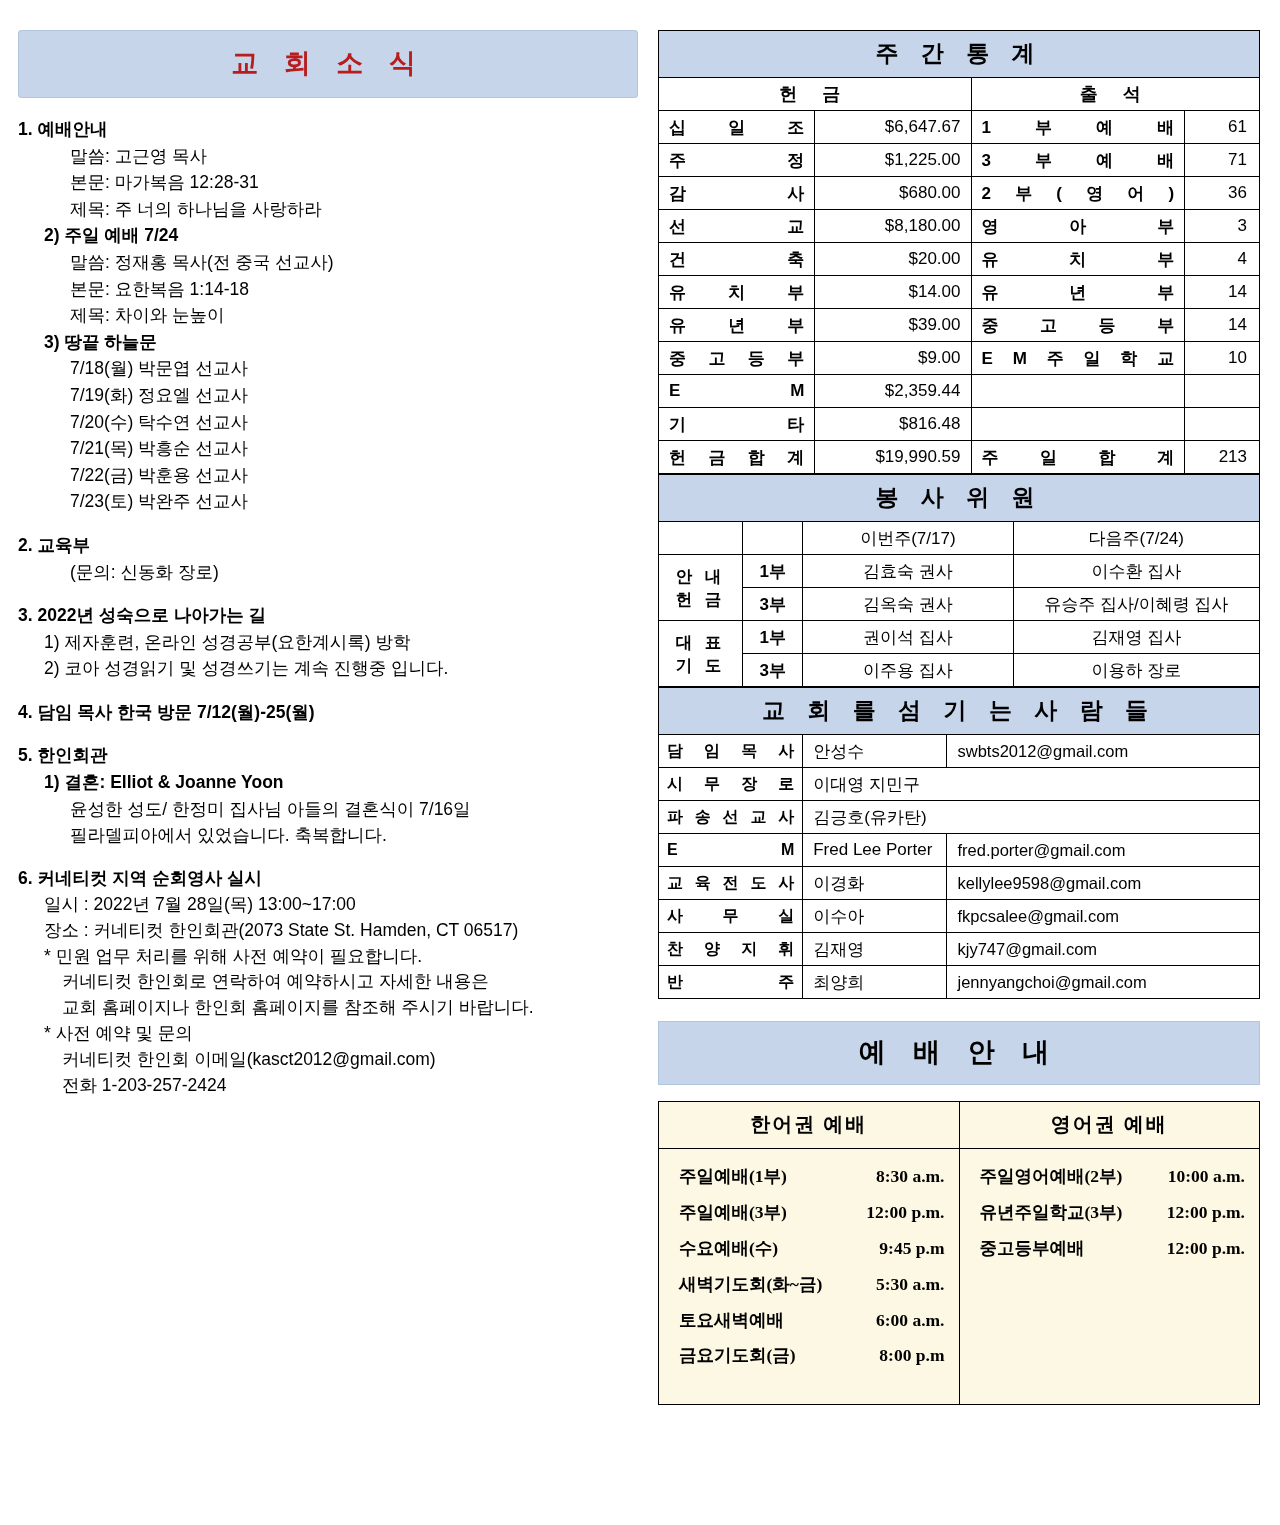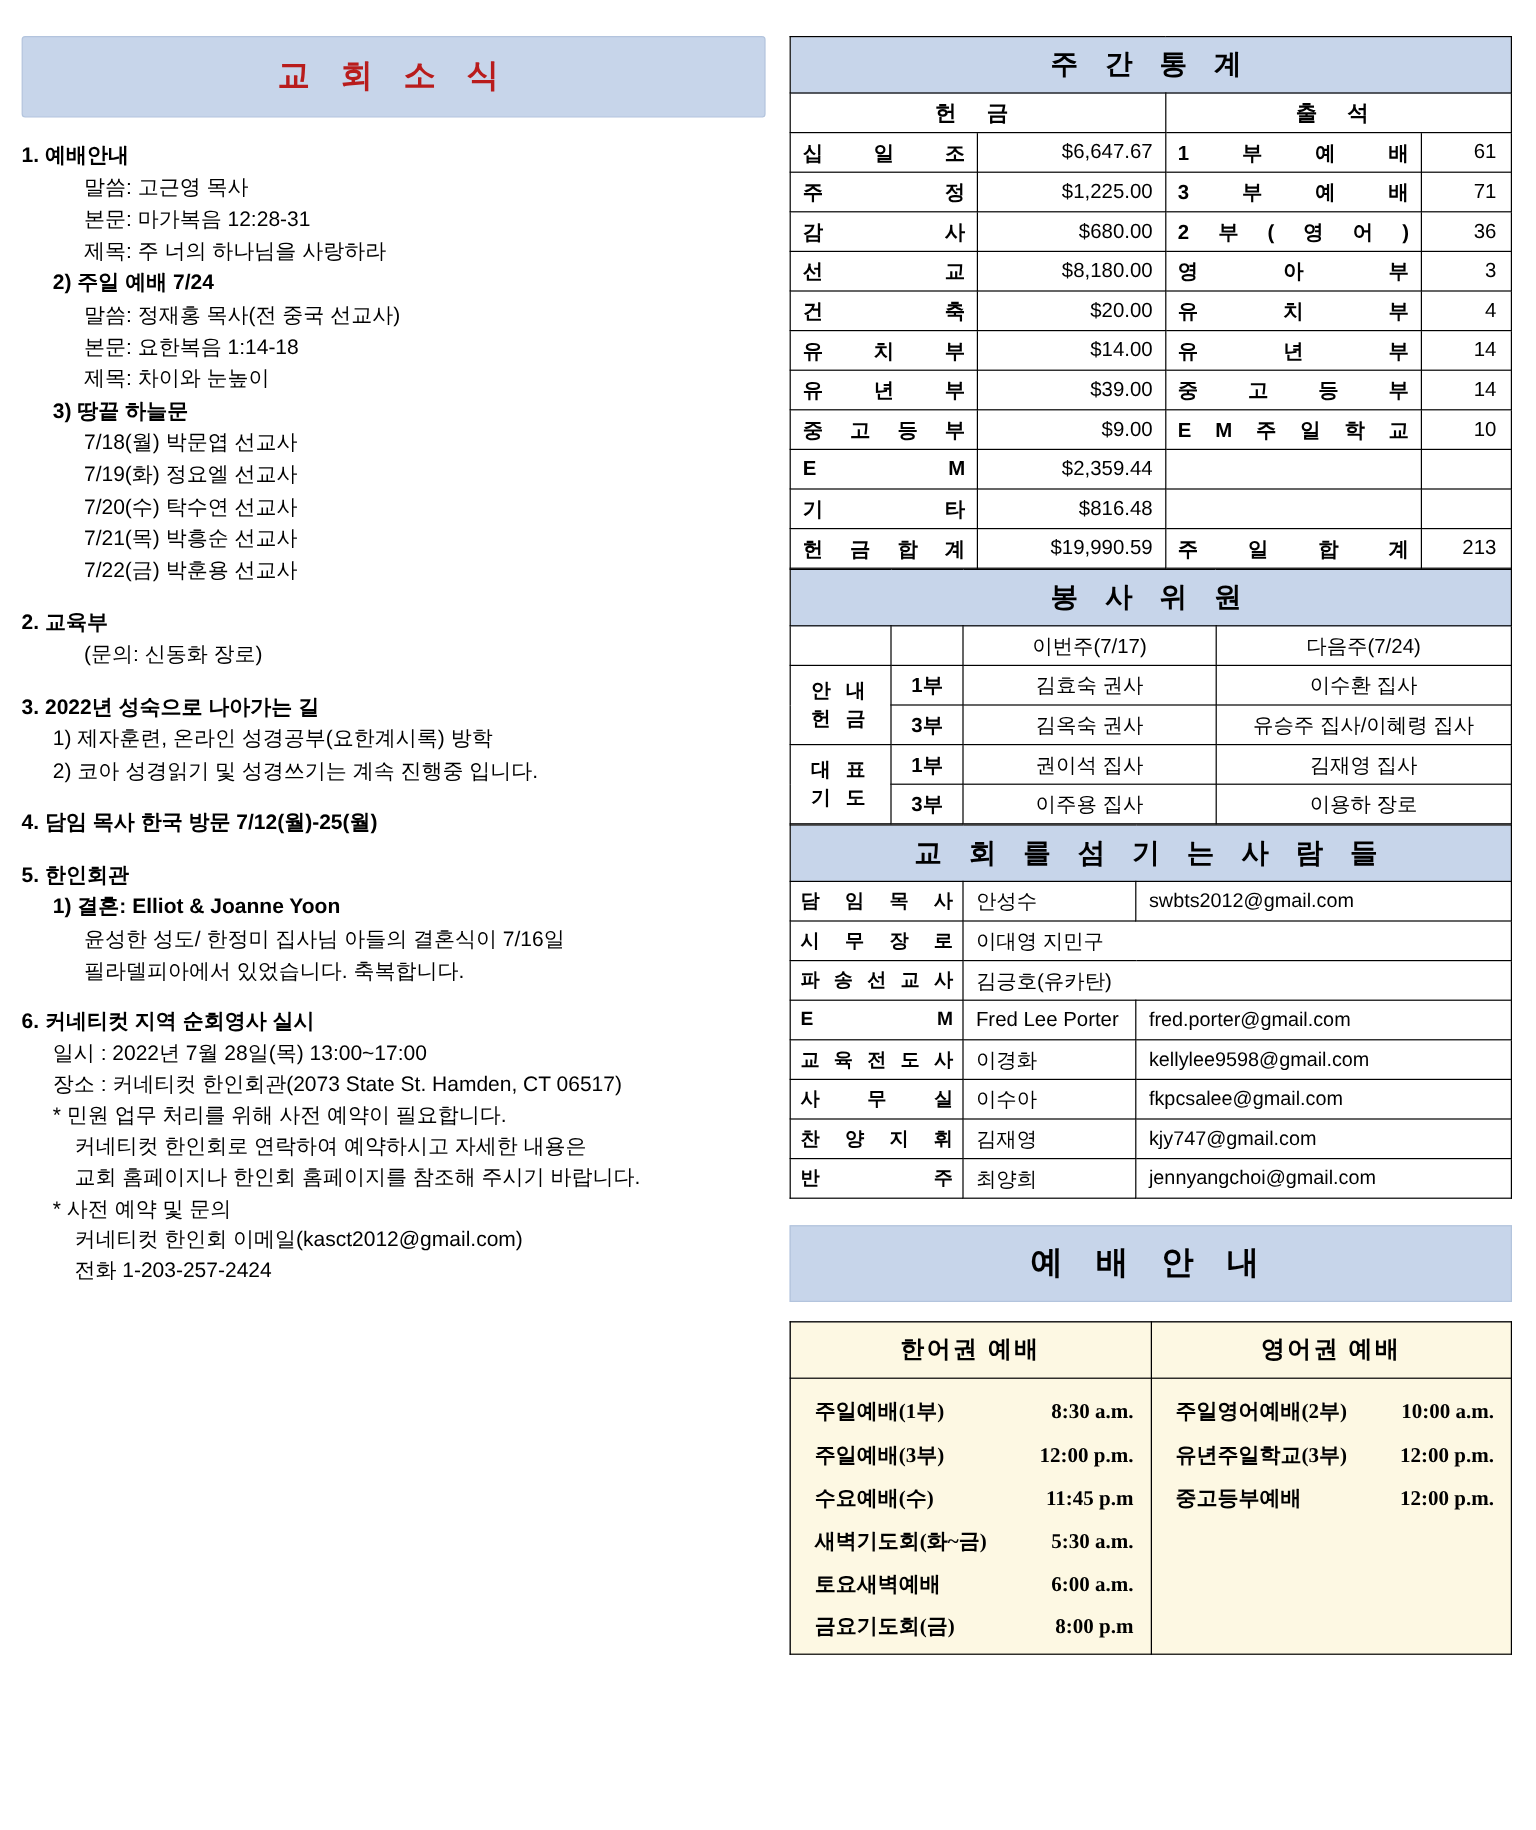--- a/index.html
+++ b/index.html
@@ -165,21 +165,21 @@
     background: #fdf8e3;
   }
   .worship-head {
     text-align: center;
     font-weight: bold;
     font-size: 20px;
     padding: 9px 0 10px 0;
     letter-spacing: 2px;
   }
   .w-list {
-    padding: 10px 14px 4px 14px;
+    padding: 10px 14px 30px 14px;
   }
   .w-row {
     display: flex;
     justify-content: space-between;
     font-weight: bold;
     font-size: 17.5px;
     line-height: 2.05;
     white-space: nowrap;
   }
   .w-row .t { padding-left: 6px; }
@@ -216,20 +216,21 @@
         <div class="sub">
           <div class="sub-title">
             <span>3)</span>
             <span>땅끝 하늘문</span>
           </div>
           <div class="subsub">7/18(월) 박문엽 선교사</div>
           <div class="subsub">7/19(화) 정요엘 선교사</div>
           <div class="subsub">7/20(수) 탁수연 선교사</div>
           <div class="subsub">7/21(목) 박흥순 선교사</div>
           <div class="subsub">7/22(금) 박훈용 선교사</div>
+          <div class="subsub">7/23(토) 박완주 선교사</div>
         </div>
       </div>
 
       <div class="spacer-6"></div>
 
       <div class="item">
         <div class="item-title">
           <span>2.</span>
           <span>교육부</span>
         </div>
@@ -476,21 +477,21 @@
           <div class="w-row">
             <span class="t">주일예배(1부)</span>
             <span>8:30 a.m.</span>
           </div>
           <div class="w-row">
             <span class="t">주일예배(3부)</span>
             <span>12:00 p.m.</span>
           </div>
           <div class="w-row">
             <span class="t">수요예배(수)</span>
-            <span>11:45 p.m</span>
+            <span>9:45 p.m</span>
           </div>
           <div class="w-row">
             <span class="t">새벽기도회(화~금)</span>
             <span>5:30 a.m.</span>
           </div>
           <div class="w-row">
             <span class="t">토요새벽예배</span>
             <span>6:00 a.m.</span>
           </div>
           <div class="w-row">

